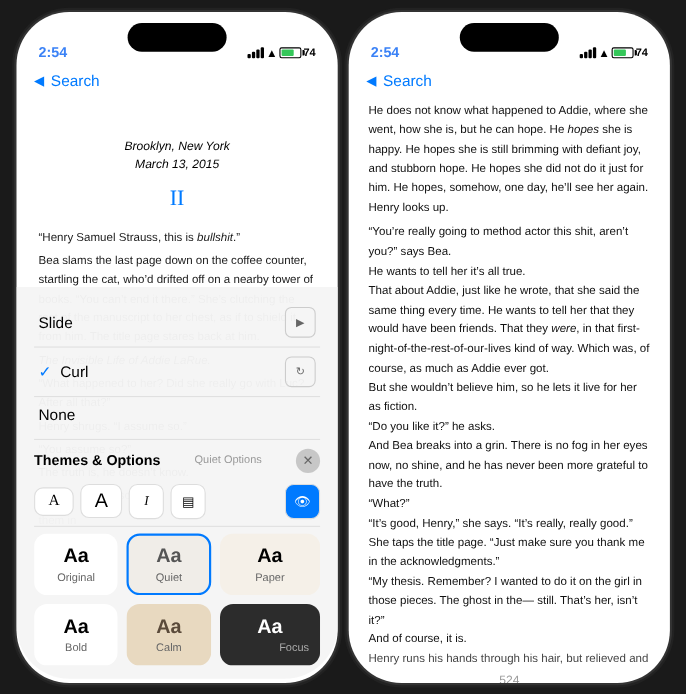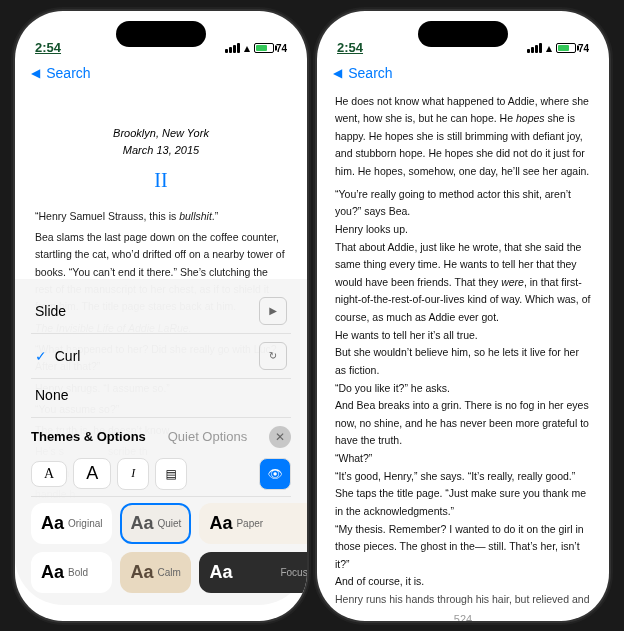--- a/index.html
+++ b/index.html
@@ -52,22 +52,21 @@
       padding: 0 20px 6px;
       font-size: 11px;
       font-weight: 600;
       position: relative;
       z-index: 50;
     }
 
     .status-time {
       font-size: 13px;
       font-weight: 700;
-      color: #14532d;
-      text-decoration: underline;
+      color: #3b82f6;
     }
 
     .status-icons {
       display: flex;
       align-items: center;
       gap: 4px;
     }
 
     .signal-bars {
       display: flex;
@@ -169,21 +168,21 @@
     }
     .book-text p {
       margin-bottom: 4px;
       text-indent: 0;
     }
     .book-text .italic { font-style: italic; }
 
     
     .bottom-panel {
       position: absolute;
-      bottom: 16px;
+      bottom: 4px;
       left: 0;
       right: 0;
       background: rgba(245,245,245,0.97);
       border-radius: 0 0 48px 48px;
       padding: 0;
       z-index: 60;
     }
 
     .slide-menu {
       padding: 10px 16px 6px;
@@ -269,21 +268,21 @@
     .theme-grid {
       display: grid;
       grid-template-columns: 1fr 1fr 1fr;
       gap: 8px;
       padding: 6px 16px 12px;
     }
     .theme-card {
       border-radius: 12px;
       padding: 8px;
       display: flex;
-      flex-direction: row;
+      flex-direction: column;
       align-items: center;
       gap: 4px;
       border: 2px solid transparent;
     }
     .theme-card.selected { border-color: #007aff; }
     .theme-card .aa {
       font-size: 18px;
       font-weight: 600;
     }
     .theme-card .name {
@@ -376,21 +375,21 @@
         </div>
         <div class="slide-option">
           <span class="label">None</span>
         </div>
       </div>
 
       <div class="divider"></div>
 
       <div class="themes-header">
         <span class="themes-title">Themes &amp; Options</span>
-        <span style="font-size:13px;color:#999;">Quiet Options</span>
+        <span style="font-size:10px;color:#999;">Quiet Options</span>
         <div class="close-btn">✕</div>
       </div>
 
       <div class="font-controls">
         <button class="font-btn serif">A</button>
         <button class="font-btn sans" style="font-size:18px;">A</button>
         <div class="icon-btn" style="font-family:Georgia;font-style:italic;">I</div>
         <div class="icon-btn">▤</div>
         <div class="icon-btn eye">👁</div>
       </div>
@@ -448,24 +447,24 @@
       </div>
     </div>
 
     <div class="search-bar">
       <span style="color:#007aff;font-size:12px;">◀</span>
       <span style="color:#007aff;font-size:14px;">Search</span>
     </div>
 
     <div style="padding:4px 18px;font-size:10.5px;line-height:1.68;color:#111;height:520px;overflow:hidden;">
       <p>He does not know what happened to Addie, where she went, how she is, but he can hope. He <em>hopes</em> she is happy. He hopes she is still brimming with defiant joy, and stubborn hope. He hopes she did not do it just for him. He hopes, somehow, one day, he’ll see her again.</p>
+      <p>Henry looks up.</p>
       <p style="margin-top:5px;">“You’re really going to method actor this shit, aren’t you?” says Bea.</p>
-      <p>Henry looks up.</p>
+      <p>He wants to tell her it’s all true.</p>
       <p>That about Addie, just like he wrote, that she said the same thing every time. He wants to tell her that they would have been friends. That they <em>were</em>, in that first-night-of-the-rest-of-our-lives kind of way. Which was, of course, as much as Addie ever got.</p>
-      <p>He wants to tell her it’s all true.</p>
       <p>But she wouldn’t believe him, so he lets it live for her as fiction.</p>
       <p>“Do you like it?” he asks.</p>
       <p>And Bea breaks into a grin. There is no fog in her eyes now, no shine, and he has never been more grateful to have the truth.</p>
       <p>“What?”</p>
       <p>“It’s good, Henry,” she says. “It’s really, really good.” She taps the title page. “Just make sure you thank me in the acknowledgments.”</p>
       <p>“My thesis. Remember? I wanted to do it on the girl in those pieces. The ghost in the— still. That’s her, isn’t it?”</p>
       <p>And of course, it is.</p>
       <p style="opacity:0.8;">Henry runs his hands through his hair, but relieved and smiling&nbsp;&nbsp;&nbsp;&nbsp;&nbsp;&nbsp;&nbsp;&nbsp;&nbsp;&nbsp;&nbsp;lips, from could b</p>
 
     </div>

